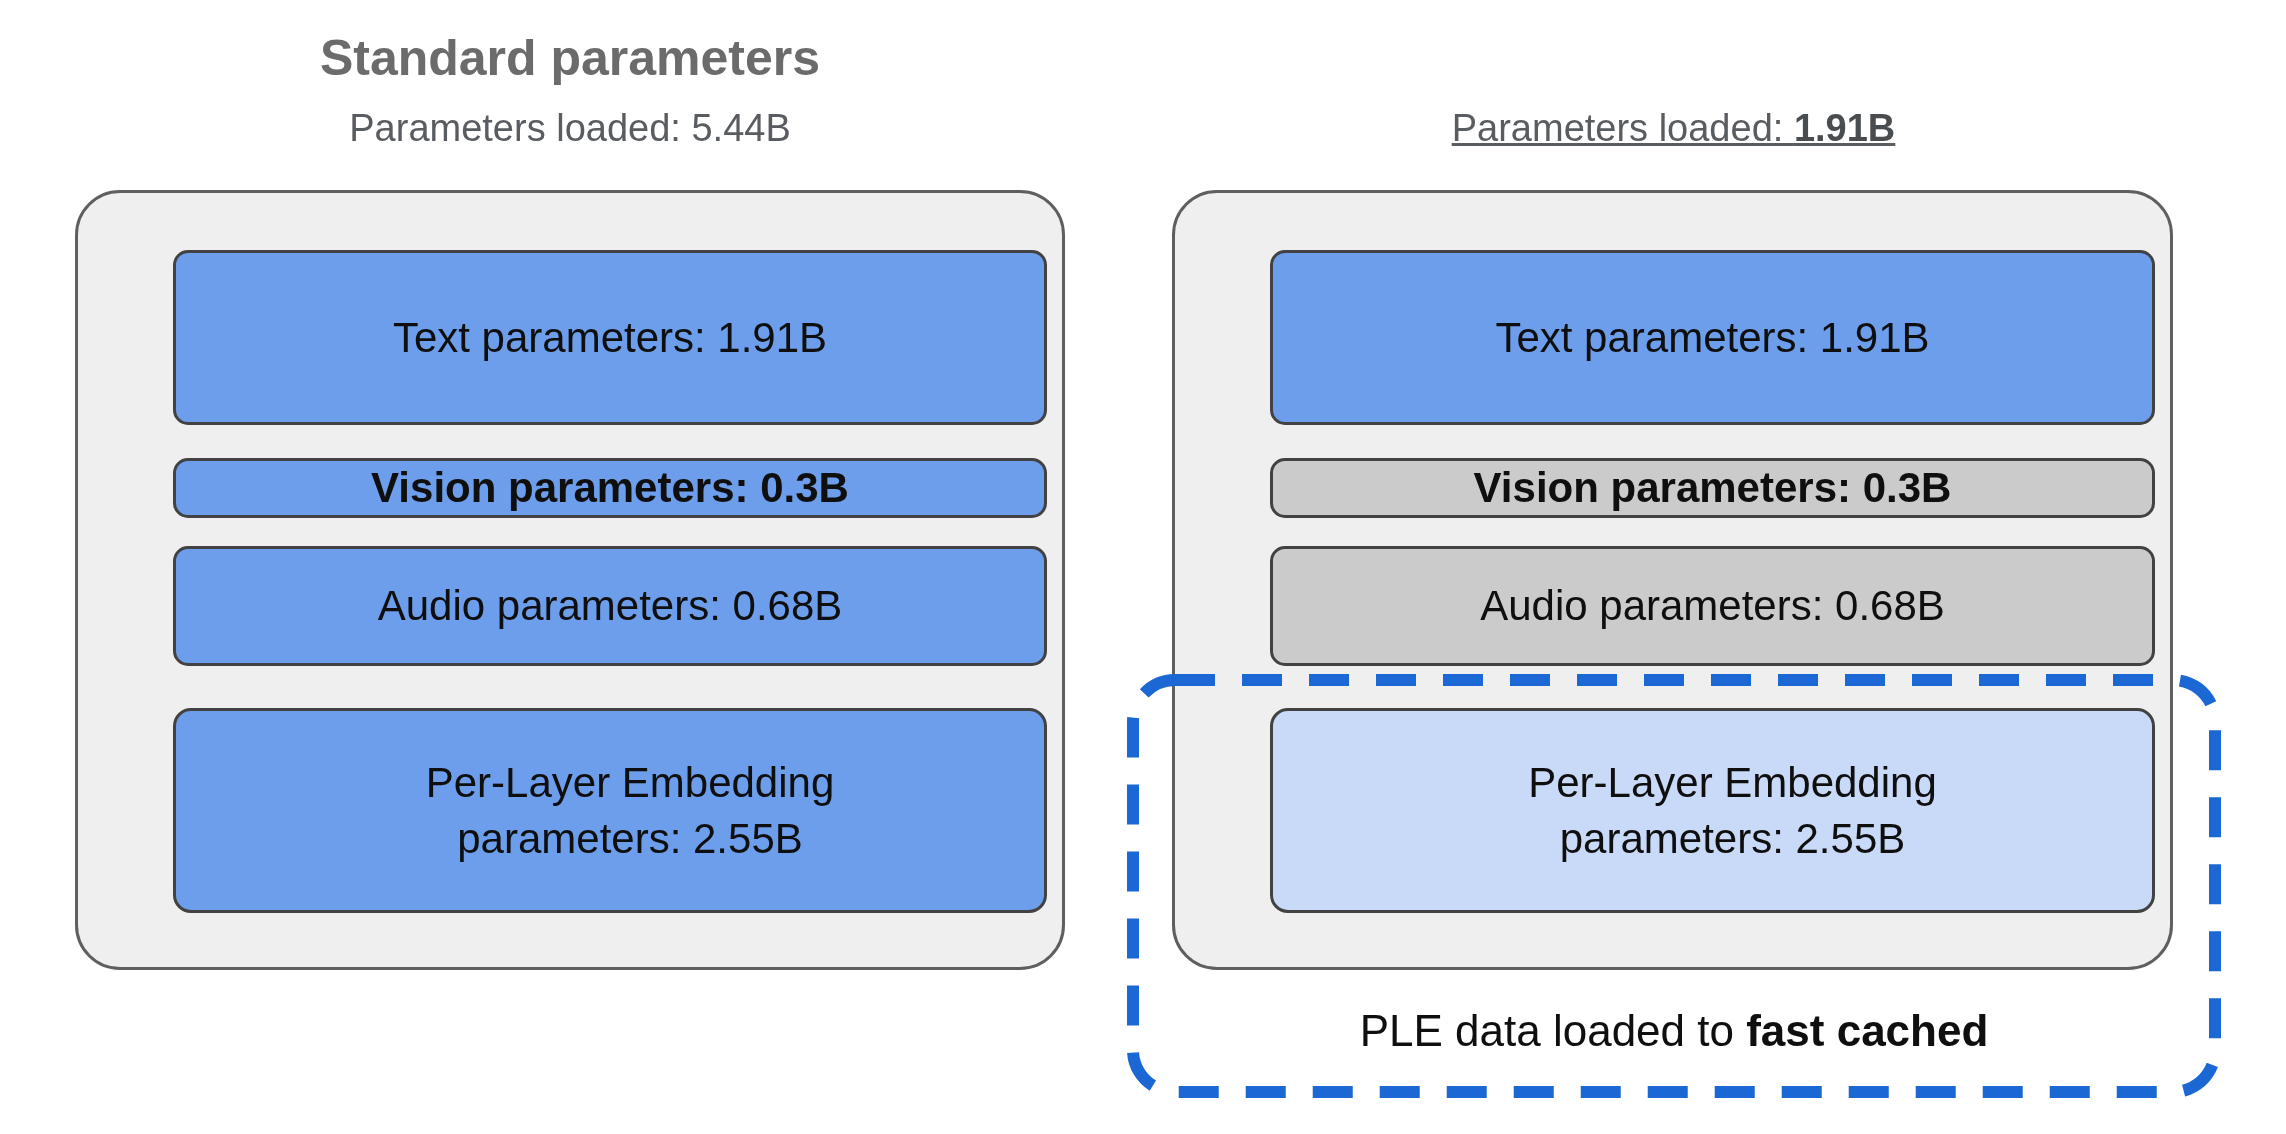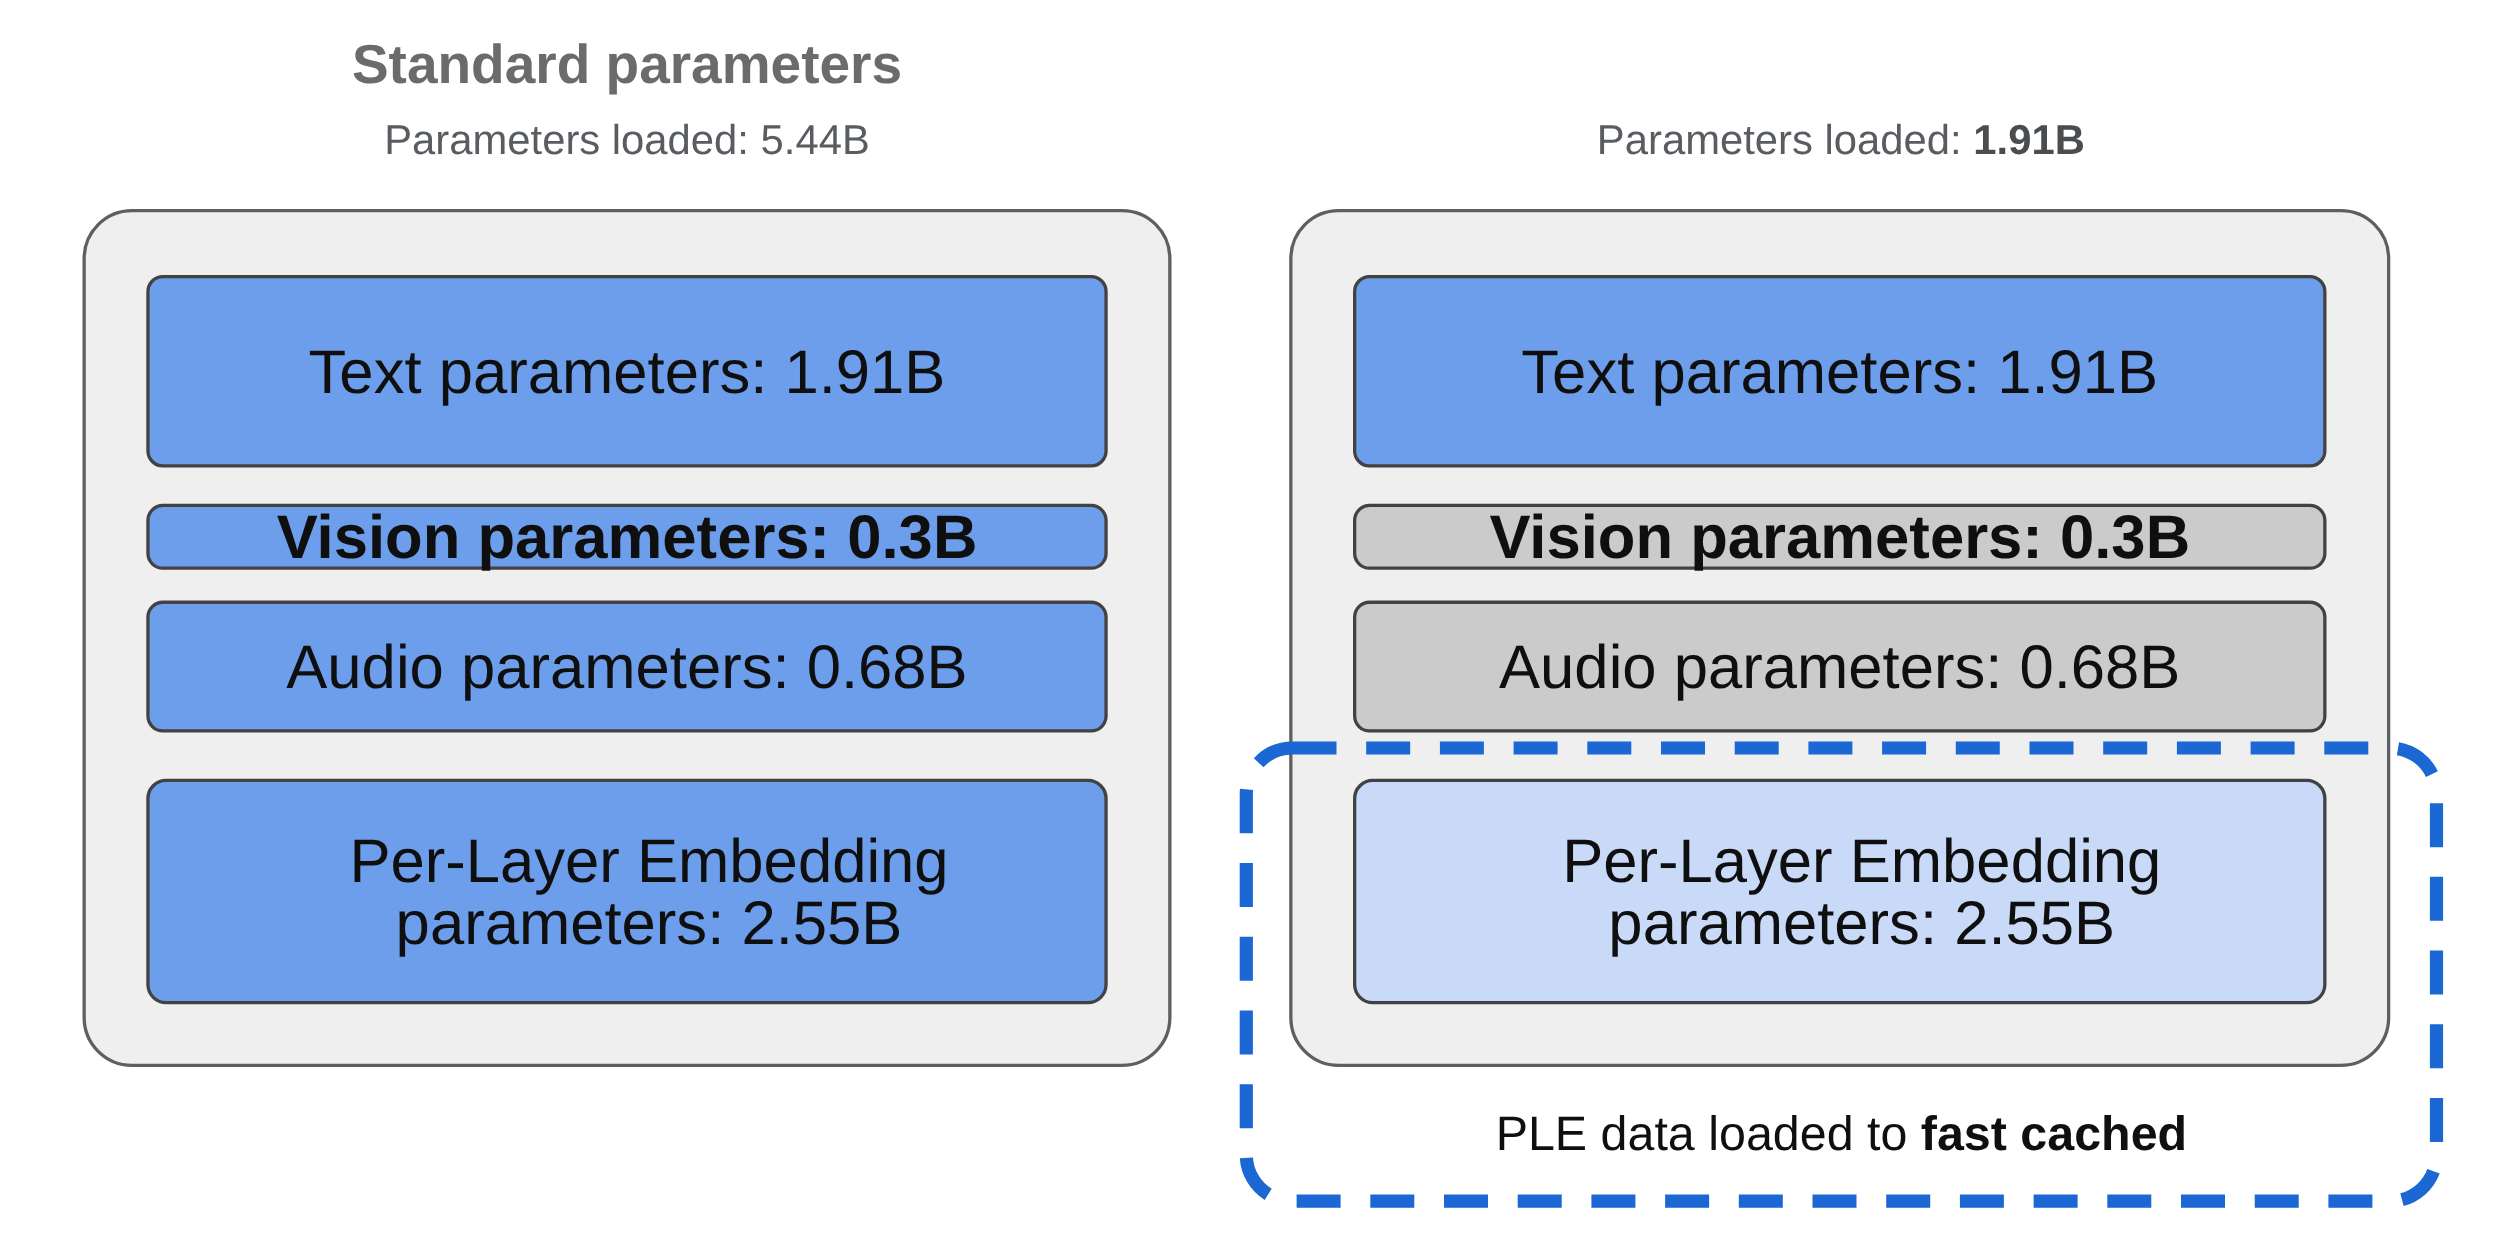--- a/index.html
+++ b/index.html
@@ -34,21 +34,21 @@
     position: absolute;
     top: 103px;
     height: 50px;
     line-height: 50px;
     font-size: 38px;
     color: #595C60;
     text-align: center;
     white-space: nowrap;
   }
   .panel-subtitle.left  { left: 75px;  width: 990px; }
-  .panel-subtitle.right { left: 1152px; width: 1043px; }
+  .panel-subtitle.right { left: 1152px; width: 1043px; text-decoration: underline; }
   .panel-subtitle .bold-value { font-weight: bold; color: #4A4D50; }
 
   .container {
     position: absolute;
     top: 190px;
     height: 780px;
     background: #EFEFEF;
     border: 3px solid #5F5F5F;
     border-radius: 45px;
     box-sizing: border-box;
@@ -57,26 +57,27 @@
   .container.left  { left: 75px;  width: 990px; }
   .container.right { left: 1172px; width: 1001px; }
 
   .pbox {
     box-sizing: border-box;
     width: 100%;
     border: 3px solid #424242;
     border-radius: 15px;
     background: #6D9EEB;
     color: #0F0F0F;
-    font-size: 56px;
+    font-size: 42px;
     display: flex;
     flex-direction: column;
     justify-content: center;
     text-align: center;
     line-height: 56px;
+    margin-left: 40px;
   }
   .pbox.box-text   { height: 175px; }
   .pbox.box-vision { height: 60px;  margin-top: 33px; font-weight: bold; }
   .pbox.box-audio  { height: 120px; margin-top: 28px; }
   .pbox.box-ple    { height: 205px; margin-top: 42px; border-radius: 18px; padding-left: 40px; }
   .pbox.skipped { background: #CBCBCB; }
   .pbox.cached  { background: #C9DAF8; }
   .pbox .line { display: block; }
 
   .ple-outline-svg {

